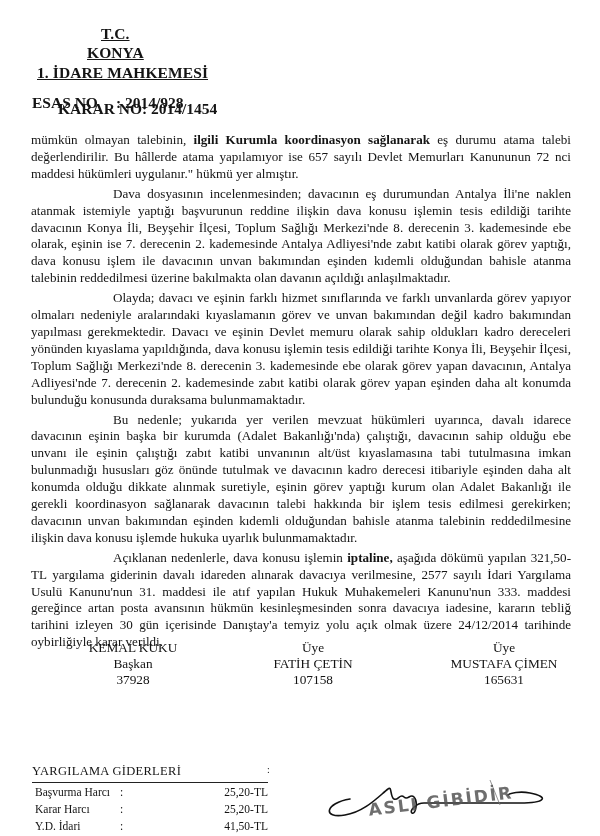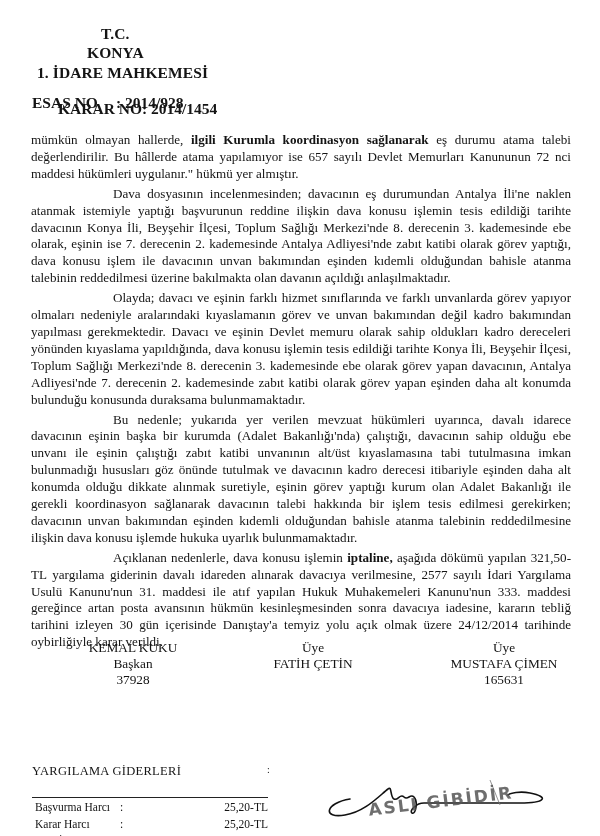--- a/index.html
+++ b/index.html
@@ -2,21 +2,21 @@
 <html><head>
   <meta charset="utf-8">
   <style>
     html, body { margin: 0; padding: 0; background: #ffffff; }
     body {
       width: 600px; height: 836px; overflow: hidden; position: relative;
       font-family: "Liberation Serif", "DejaVu Serif", serif;
       color: #141414;
     }
     .header { position: absolute; left: 0; top: 0; width: 600px; }
-    .hdr-line { position: absolute; font-weight: bold; font-size: 15.5px; letter-spacing: 0.1px; }
+    .hdr-line { position: absolute; font-weight: bold; font-size: 15.5px; letter-spacing: 0.1px; text-decoration: underline; }
     #hdr-tc { left: 101px; top: 25px; }
     #hdr-konya { left: 87px; top: 44px; }
     #hdr-court { left: 37px; top: 64px; }
     .meta-row { position: absolute; left: 32px; font-size: 15.5px; }
     .meta-row .k { font-weight: bold; display: inline-block; width: 84px; }
     .meta-row .v { font-weight: bold; }
     #meta-esas { top: 94px; }
     #meta-karar { top: 100px; margin-left: 26px; }
 
     .body-text {
@@ -29,21 +29,21 @@
 
     .sig-block { position: absolute; top: 640px; left: 30px; width: 560px; height: 60px; }
     .sig { position: absolute; top: 0; width: 180px; text-align: center; font-size: 13.3px; line-height: 16px; }
     #sig-1 { left: 13px; }
     #sig-2 { left: 193px; }
     #sig-3 { left: 384px; }
 
     .costs { position: absolute; left: 32px; top: 764px; width: 270px; font-size: 11.5px; }
     .costs-title {
       font-size: 12.5px; letter-spacing: 0.3px; border-bottom: 1.4px solid #222;
-      width: 236px; padding-bottom: 18px; position: relative;
+      width: 236px; padding-bottom: 3px; position: relative;
     }
     .costs-title .colon { position: absolute; right: -2px; top: 0; font-size: 10px; }
     .cost-row { position: relative; height: 15px; line-height: 15px; margin-top: 2px; }
     .cost-row .lbl { position: absolute; left: 3px; }
     .cost-row .col { position: absolute; left: 88px; }
     .cost-row .amt { position: absolute; right: 34px; }
 
     .signature { position: absolute; left: 320px; top: 775px; width: 230px; height: 55px; }
     .stamp {
       position: absolute; left: 368px; top: 791px; font-family: "DejaVu Sans", sans-serif;
@@ -61,36 +61,37 @@
 </div>
 
 <div class="meta-row" id="meta-esas">
   <span class="k">ESAS NO</span><span class="v">: 2014/928</span>
 </div>
 <div class="meta-row" id="meta-karar">
   <span class="k">KARAR NO</span><span class="v">: 2014/1454</span>
 </div>
 
 <div class="body-text">
-  <p><span>mümkün olmayan hallerde, </span><b>ilgili Kurumla koordinasyon sağlanarak</b><span> eş durumu atama talebi değerlendirilir. Bu hâllerde atama yapılamıyor ise 657 sayılı Devlet Memurları Kanununun 72 nci maddesi hükümleri uygulanır." hükmü yer almıştır.</span></p>
+  <p><span>mümkün olmayan talebinin, </span><b>ilgili Kurumla koordinasyon sağlanarak</b><span> eş durumu atama talebi değerlendirilir. Bu hâllerde atama yapılamıyor ise 657 sayılı Devlet Memurları Kanununun 72 nci maddesi hükümleri uygulanır." hükmü yer almıştır.</span></p>
   <p class="ind">Dava dosyasının incelenmesinden; davacının eş durumundan Antalya İli'ne naklen atanmak istemiyle yaptığı başvurunun reddine ilişkin dava konusu işlemin tesis edildiği tarihte davacının Konya İli, Beyşehir İlçesi, Toplum Sağlığı Merkezi'nde 8. derecenin 3. kademesinde ebe olarak, eşinin ise 7. derecenin 2. kademesinde Antalya Adliyesi'nde zabıt katibi olarak görev yaptığı, dava konusu işlem ile davacının unvan bakımından eşinden kıdemli olduğundan bahisle atanma talebinin reddedilmesi üzerine bakılmakta olan davanın açıldığı anlaşılmaktadır.</p>
   <p class="ind">Olayda; davacı ve eşinin farklı hizmet sınıflarında ve farklı unvanlarda görev yapıyor olmaları nedeniyle aralarındaki kıyaslamanın görev ve unvan bakımından değil kadro bakımından yapılması gerekmektedir. Davacı ve eşinin Devlet memuru olarak sahip oldukları kadro dereceleri yönünden kıyaslama yapıldığında, dava konusu işlemin tesis edildiği tarihte Konya İli, Beyşehir İlçesi, Toplum Sağlığı Merkezi'nde 8. derecenin 3. kademesinde ebe olarak görev yapan davacının, Antalya Adliyesi'nde 7. derecenin 2. kademesinde zabıt katibi olarak görev yapan eşinden daha alt konumda bulunduğu konusunda duraksama bulunmamaktadır.</p>
   <p class="ind">Bu nedenle; yukarıda yer verilen mevzuat hükümleri uyarınca, davalı idarece davacının eşinin başka bir kurumda (Adalet Bakanlığı'nda) çalıştığı, davacının sahip olduğu ebe unvanı ile eşinin çalıştığı zabıt katibi unvanının alt/üst kıyaslamasına tabi tutulmasına imkan bulunmadığı hususları göz önünde tutulmak ve davacının kadro derecesi itibariyle eşinden daha alt konumda olduğu dikkate alınmak suretiyle, eşinin görev yaptığı kurum olan Adalet Bakanlığı ile gerekli koordinasyon sağlanarak davacının talebi hakkında bir işlem tesis edilmesi gerekirken; davacının unvan bakımından eşinden kıdemli olduğundan bahisle atanma talebinin reddedilmesine ilişkin dava konusu işlemde hukuka uyarlık bulunmamaktadır.</p>
   <p class="ind"><span>Açıklanan nedenlerle, dava konusu işlemin </span><b>iptaline,</b><span> aşağıda dökümü yapılan 321,50-TL yargılama giderinin davalı idareden alınarak davacıya verilmesine, 2577 sayılı İdari Yargılama Usulü Kanunu'nun 31. maddesi ile atıf yapılan Hukuk Muhakemeleri Kanunu'nun 333. maddesi gereğince artan posta avansının hükmün kesinleşmesinden sonra davacıya iadesine, kararın tebliğ tarihini izleyen 30 gün içerisinde Danıştay'a temyiz yolu açık olmak üzere 24/12/2014 tarihinde oybirliğiyle karar verildi.</span></p>
 </div>
 
 <div class="sig-block">
   <div class="sig" id="sig-1">
     <div>KEMAL KUKU</div>
     <div>Başkan</div>
     <div>37928</div>
   </div>
   <div class="sig" id="sig-2">
     <div>Üye</div>
     <div>FATİH ÇETİN</div>
+    <div>107158</div>
   </div>
   <div class="sig" id="sig-3">
     <div>Üye</div>
     <div>MUSTAFA ÇİMEN</div>
     <div>165631</div>
   </div>
 </div>
 
 <div class="costs">
   <div class="costs-title">

